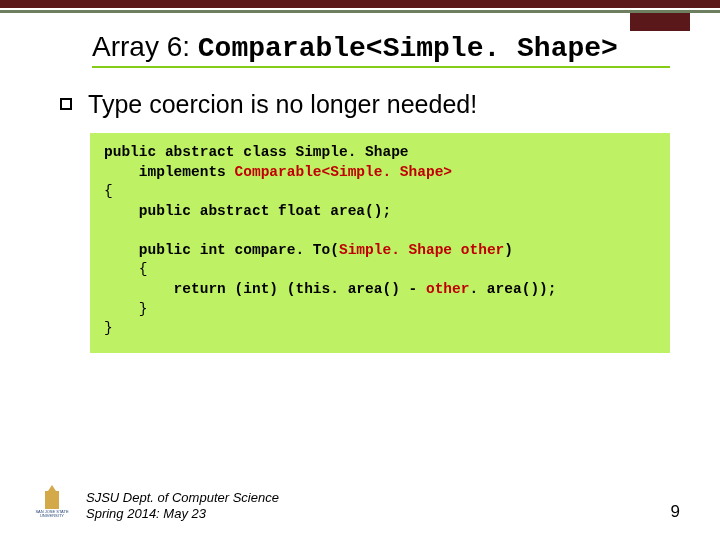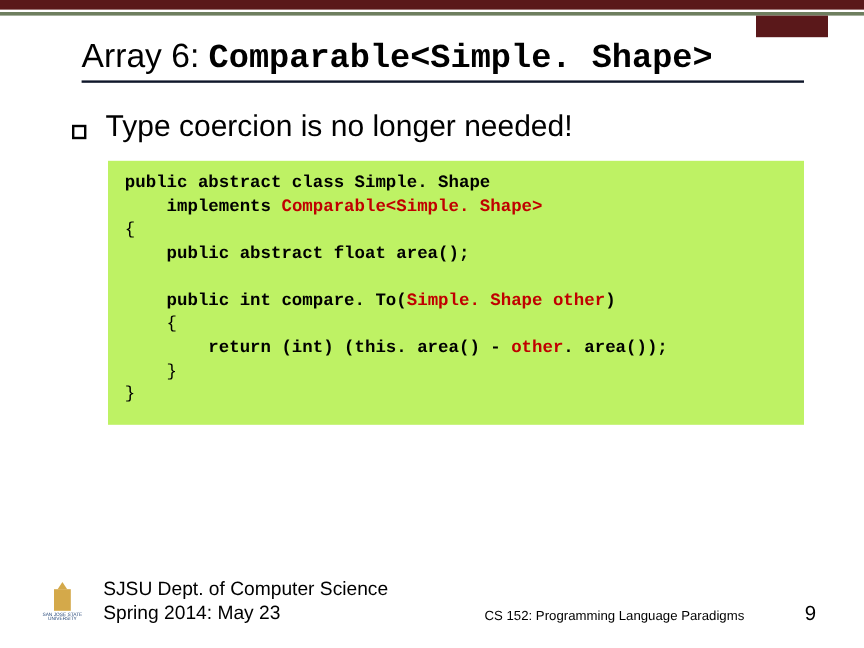--- a/index.html
+++ b/index.html
@@ -22,40 +22,40 @@
   }
   .accent-block {
     position: absolute;
     top: 13px;
     right: 30px;
     width: 60px;
     height: 18px;
     background: #5a181a;
   }
   .title-area {
-    margin: 18px 50px 0 68px;
-    border-bottom: 2px solid #0f172a;
+    margin: 18px 50px 0 92px;
+    border-bottom: 2px solid #84cc16;
     padding-bottom: 2px;
   }
   .title-area h1 {
     font-size: 28px;
     font-weight: normal;
     color: #000;
   }
   .title-mono {
     font-family: "Courier New", monospace;
     font-weight: bold;
     color: #000;
   }
   .content {
     margin: 22px 50px 0 60px;
   }
   .bullet-row {
     display: flex;
-    align-items: center;
+    align-items: flex-start;
     gap: 16px;
   }
   .bullet-box {
     width: 12px;
     height: 12px;
     border: 2px solid #000;
     margin-top: 8px;
     flex-shrink: 0;
   }
   .bullet-text {
@@ -108,23 +108,24 @@
     border-bottom: 6px solid #d4a94a;
   }
   .logo-text {
     font-size: 4px;
     color: #2a4a7a;
     text-align: center;
     line-height: 1;
     margin-top: 1px;
   }
   .foot-left {
-    font-size: 16px;
+    font-size: 13px;
     color: #000;
     line-height: 1.25;
+    font-style: italic;
   }
   .foot-center {
     font-size: 11px;
     color: #000;
     text-align: center;
     line-height: 1.25;
     flex: 1;
     margin-left: 30px;
   }
   .page-num {
@@ -167,16 +168,15 @@
 <div class="footer">
   <div class="logo">
     <div class="logo-tower"></div>
     <div class="logo-text">SAN JOSE STATE UNIVERSITY</div>
   </div>
   <div class="foot-left">
     <div>SJSU Dept. of Computer Science</div>
     <div>Spring 2014: May 23</div>
   </div>
   <div class="foot-center">
-    <div>CS 152: Programming Language Paradigms</div>
   </div>
   <div class="page-num">9</div>
 </div>
 
 </body></html>

